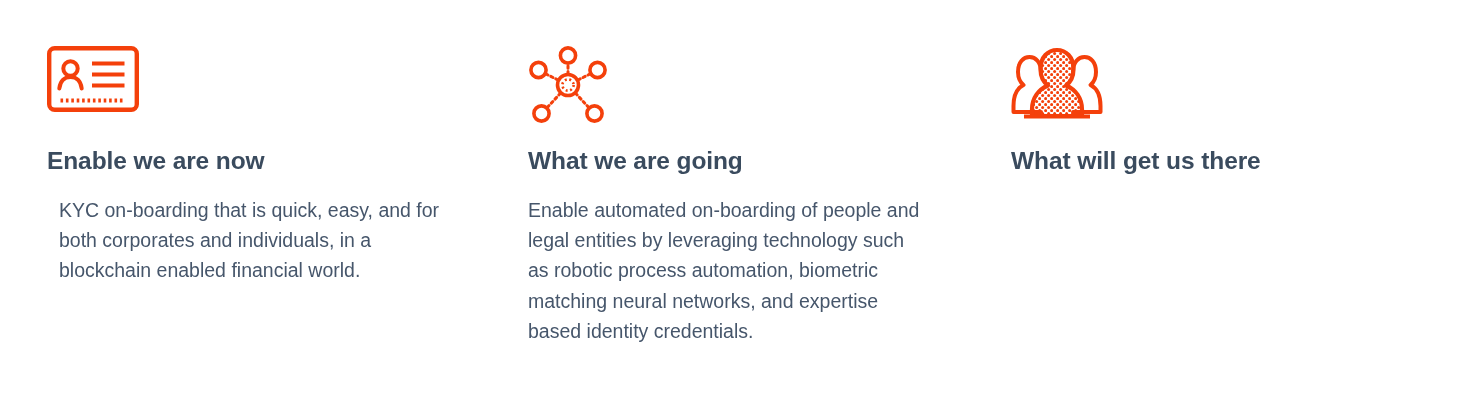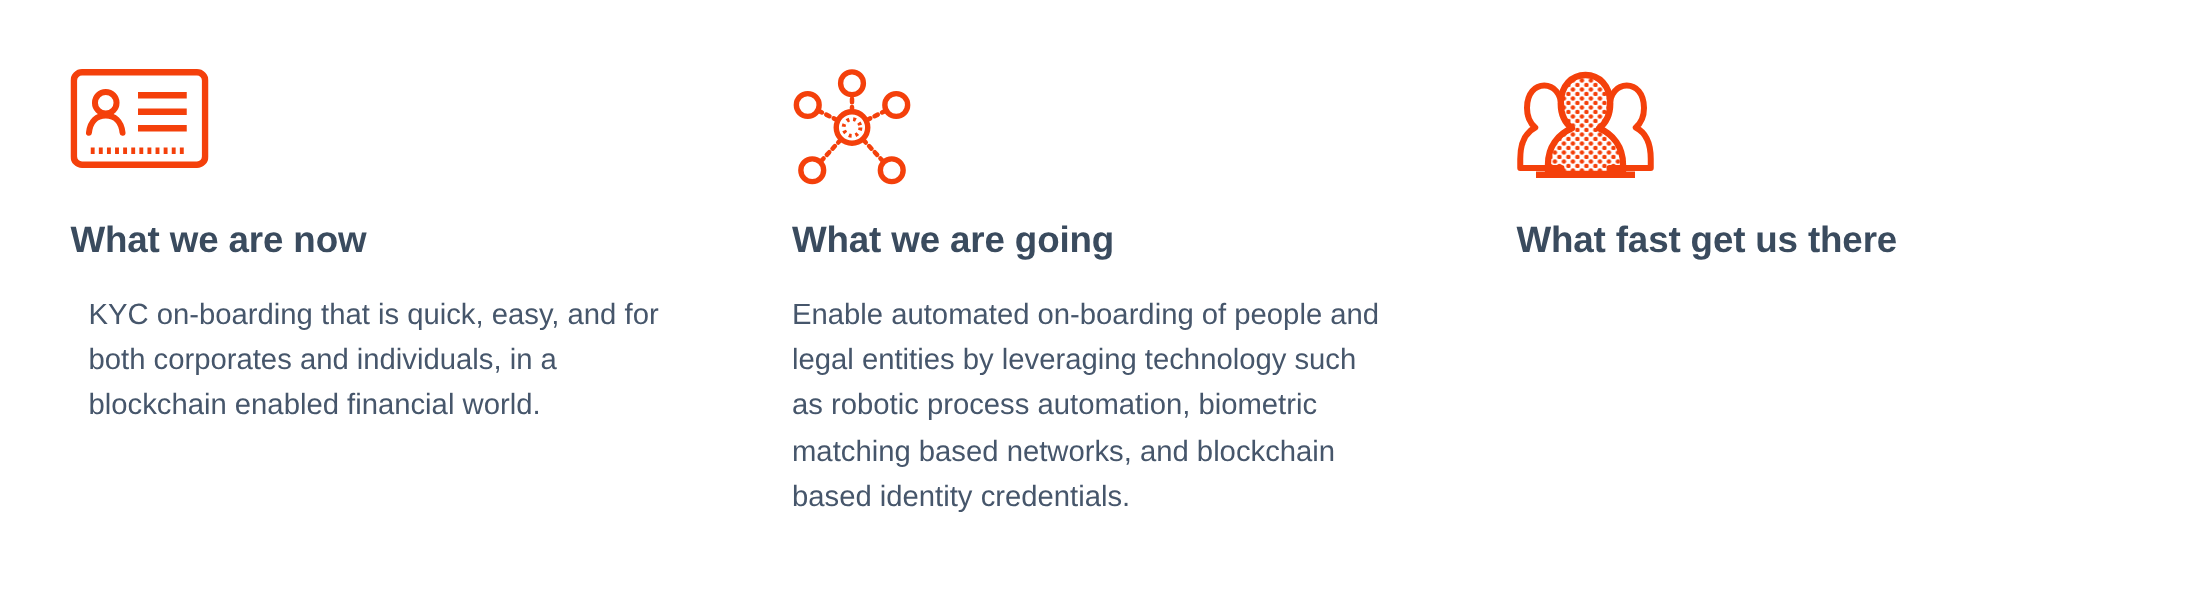--- a/index.html
+++ b/index.html
@@ -81,21 +81,21 @@
       <svg width="92" height="66" viewBox="0 0 92 66" fill="none" xmlns="http://www.w3.org/2000/svg" aria-hidden="true">
         <rect x="2.2" y="2.2" width="87.6" height="61.6" rx="5.5" ry="5.5" stroke="#f4400b" stroke-width="4.4" fill="none"></rect>
         <circle cx="23.5" cy="22.5" r="7.2" stroke="#f4400b" stroke-width="4" fill="none"></circle>
         <path d="M12.3 42.5 C13.2 34.6 17.8 31.0 23.5 31.0 C29.2 31.0 33.8 34.6 34.7 42.5" stroke="#f4400b" stroke-width="4" fill="none" stroke-linecap="round"></path>
         <line x1="45" y1="17.5" x2="77.5" y2="17.5" stroke="#f4400b" stroke-width="4.2" stroke-linecap="butt"></line>
         <line x1="45" y1="28.5" x2="77.5" y2="28.5" stroke="#f4400b" stroke-width="4.2" stroke-linecap="butt"></line>
         <line x1="45" y1="39.5" x2="77.5" y2="39.5" stroke="#f4400b" stroke-width="4.2" stroke-linecap="butt"></line>
         <line x1="13.5" y1="54.5" x2="78" y2="54.5" stroke="#f4400b" stroke-width="4.2" stroke-dasharray="2.6 2.8" stroke-linecap="butt"></line>
       </svg>
     </div>
-    <h3 class="feature-heading">What we are now</h3>
+    <h3 class="feature-heading">Enable we are now</h3>
     <p class="feature-body">KYC on-boarding that is quick, easy, and for both corporates and individuals, in a blockchain enabled financial world.</p>
   </div>
 
   <div class="feature-column col-2">
     <div class="icon-wrap">
       <svg width="80" height="78" viewBox="0 0 80 78" fill="none" xmlns="http://www.w3.org/2000/svg" aria-hidden="true">
         <line x1="40" y1="39" x2="40" y2="12" stroke="#f4400b" stroke-width="3" stroke-dasharray="2.4 3.2" stroke-linecap="round"></line>
         <line x1="40" y1="39" x2="14" y2="26" stroke="#f4400b" stroke-width="3" stroke-dasharray="2.4 3.2" stroke-linecap="round"></line>
         <line x1="40" y1="39" x2="66" y2="26" stroke="#f4400b" stroke-width="3" stroke-dasharray="2.4 3.2" stroke-linecap="round"></line>
         <line x1="40" y1="39" x2="17" y2="64" stroke="#f4400b" stroke-width="3" stroke-dasharray="2.4 3.2" stroke-linecap="round"></line>
@@ -105,21 +105,21 @@
         <circle cx="40" cy="39" r="5.6" stroke="#f4400b" stroke-width="2.6" fill="none" stroke-dasharray="1.9 2.6"></circle>
 
         <circle cx="40" cy="9.5" r="7.6" stroke="#f4400b" stroke-width="3.6" fill="#ffffff"></circle>
         <circle cx="10.5" cy="24" r="7.6" stroke="#f4400b" stroke-width="3.6" fill="#ffffff"></circle>
         <circle cx="69.5" cy="24" r="7.6" stroke="#f4400b" stroke-width="3.6" fill="#ffffff"></circle>
         <circle cx="13.5" cy="67.5" r="7.6" stroke="#f4400b" stroke-width="3.6" fill="#ffffff"></circle>
         <circle cx="66.5" cy="67.5" r="7.6" stroke="#f4400b" stroke-width="3.6" fill="#ffffff"></circle>
       </svg>
     </div>
     <h3 class="feature-heading">What we are going</h3>
-    <p class="feature-body">Enable automated on-boarding of people and legal entities by leveraging technology such as robotic process automation, biometric matching based networks, and blockchain based identity credentials.</p>
+    <p class="feature-body">Enable automated on-boarding of people and legal entities by leveraging technology such as robotic process automation, biometric matching neural networks, and expertise based identity credentials.</p>
   </div>
 
   <div class="feature-column col-3">
     <div class="icon-wrap">
       <svg width="92" height="74" viewBox="0 0 92 74" fill="none" xmlns="http://www.w3.org/2000/svg" aria-hidden="true">
         <defs>
           <pattern id="dotfill" width="6" height="6" patternUnits="userSpaceOnUse">
             <circle cx="1.6" cy="1.6" r="1.5" fill="#f4400b"></circle>
             <circle cx="4.6" cy="4.6" r="1.5" fill="#f4400b"></circle>
           </pattern>
@@ -127,16 +127,16 @@
 
         <path d="M30 26 C30 16 24.5 11 18.5 11 C12.5 11 7 16 7 26 C7 32 9.5 36.5 12.5 39 C6.5 42 2.5 49 2.5 60 L2.5 66 L30 66" stroke="#f4400b" stroke-width="4" fill="#ffffff" stroke-linejoin="round" stroke-linecap="round"></path>
 
         <path d="M62 26 C62 16 67.5 11 73.5 11 C79.5 11 85 16 85 26 C85 32 82.5 36.5 79.5 39 C85.5 42 89.5 49 89.5 60 L89.5 66 L62 66" stroke="#f4400b" stroke-width="4" fill="#ffffff" stroke-linejoin="round" stroke-linecap="round"></path>
 
         <path d="M62.5 23 C62.5 11 55 4 46 4 C37 4 29.5 11 29.5 23 C29.5 31 33 36.5 37 39.5 C27.5 43.5 21 52 21 63.5 L21 70 L71 70 L71 63.5 C71 52 64.5 43.5 55 39.5 C59 36.5 62.5 31 62.5 23 Z" fill="url(#dotfill)" stroke="#f4400b" stroke-width="4.2" stroke-linejoin="round"></path>
 
         <line x1="13" y1="70.5" x2="79" y2="70.5" stroke="#f4400b" stroke-width="4.2" stroke-linecap="butt"></line>
       </svg>
     </div>
-    <h3 class="feature-heading">What fast get us there</h3>
+    <h3 class="feature-heading">What will get us there</h3>
   </div>
 
 </div>
 
 </body></html>

